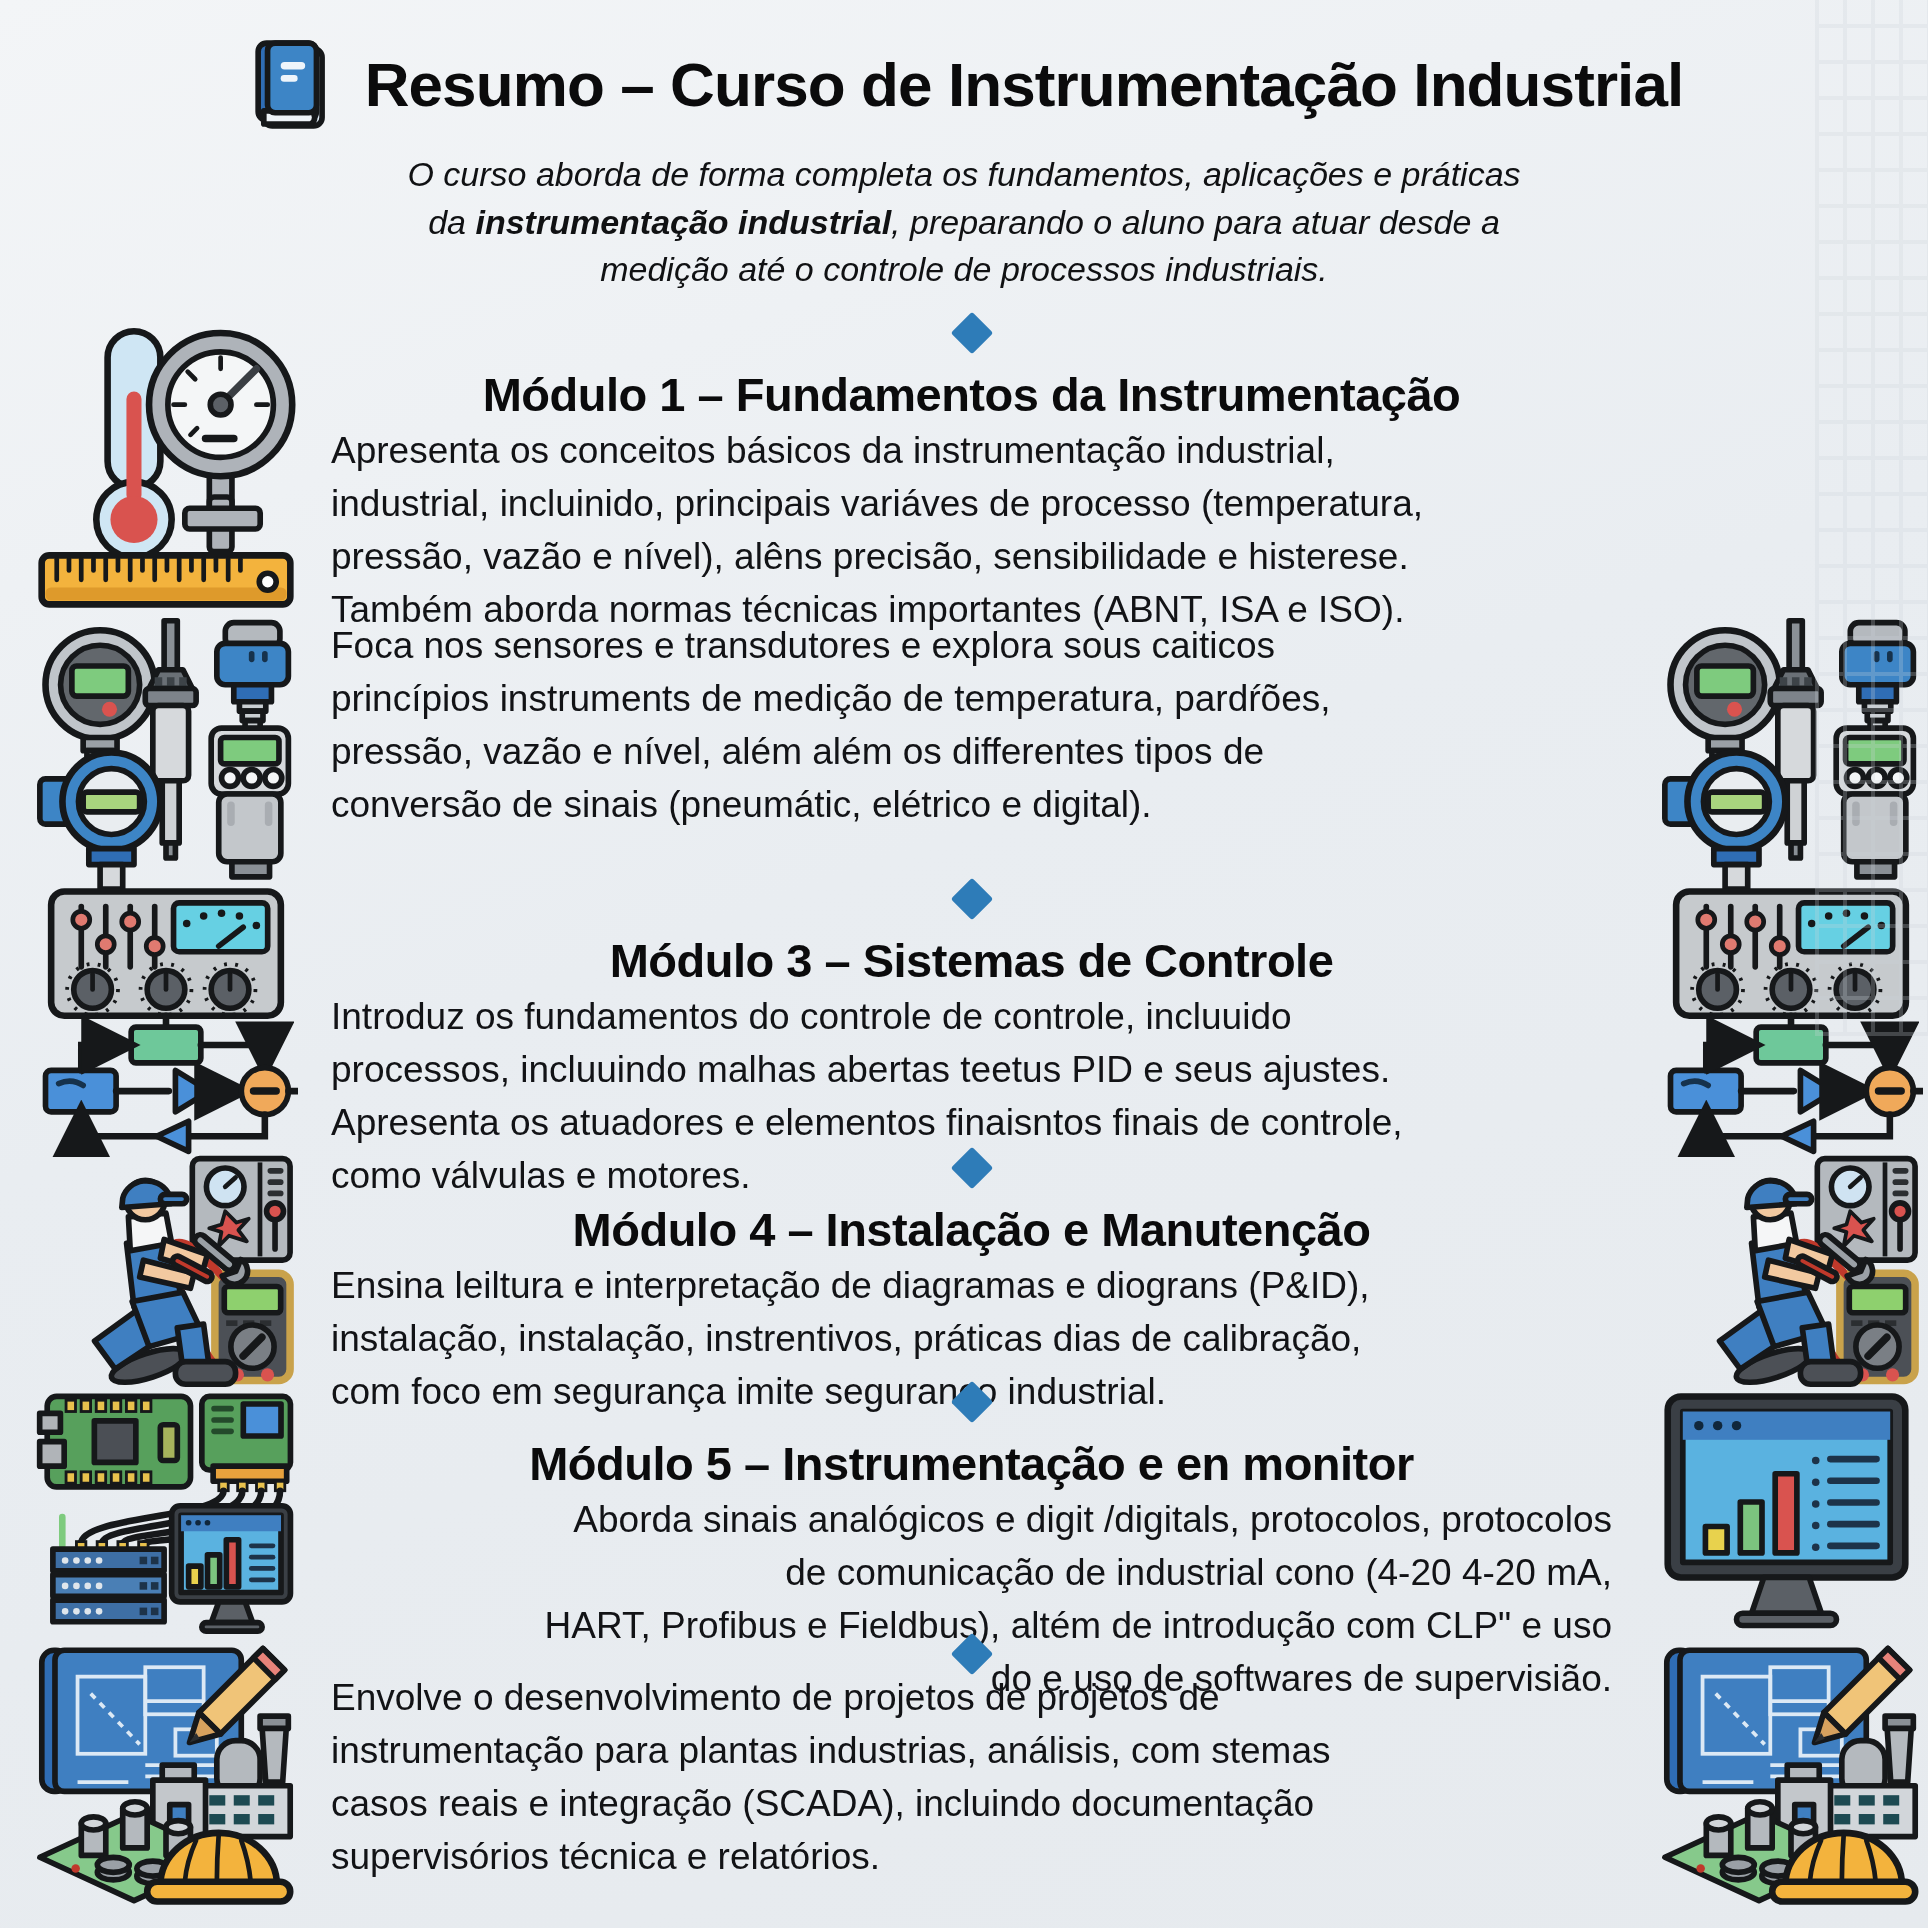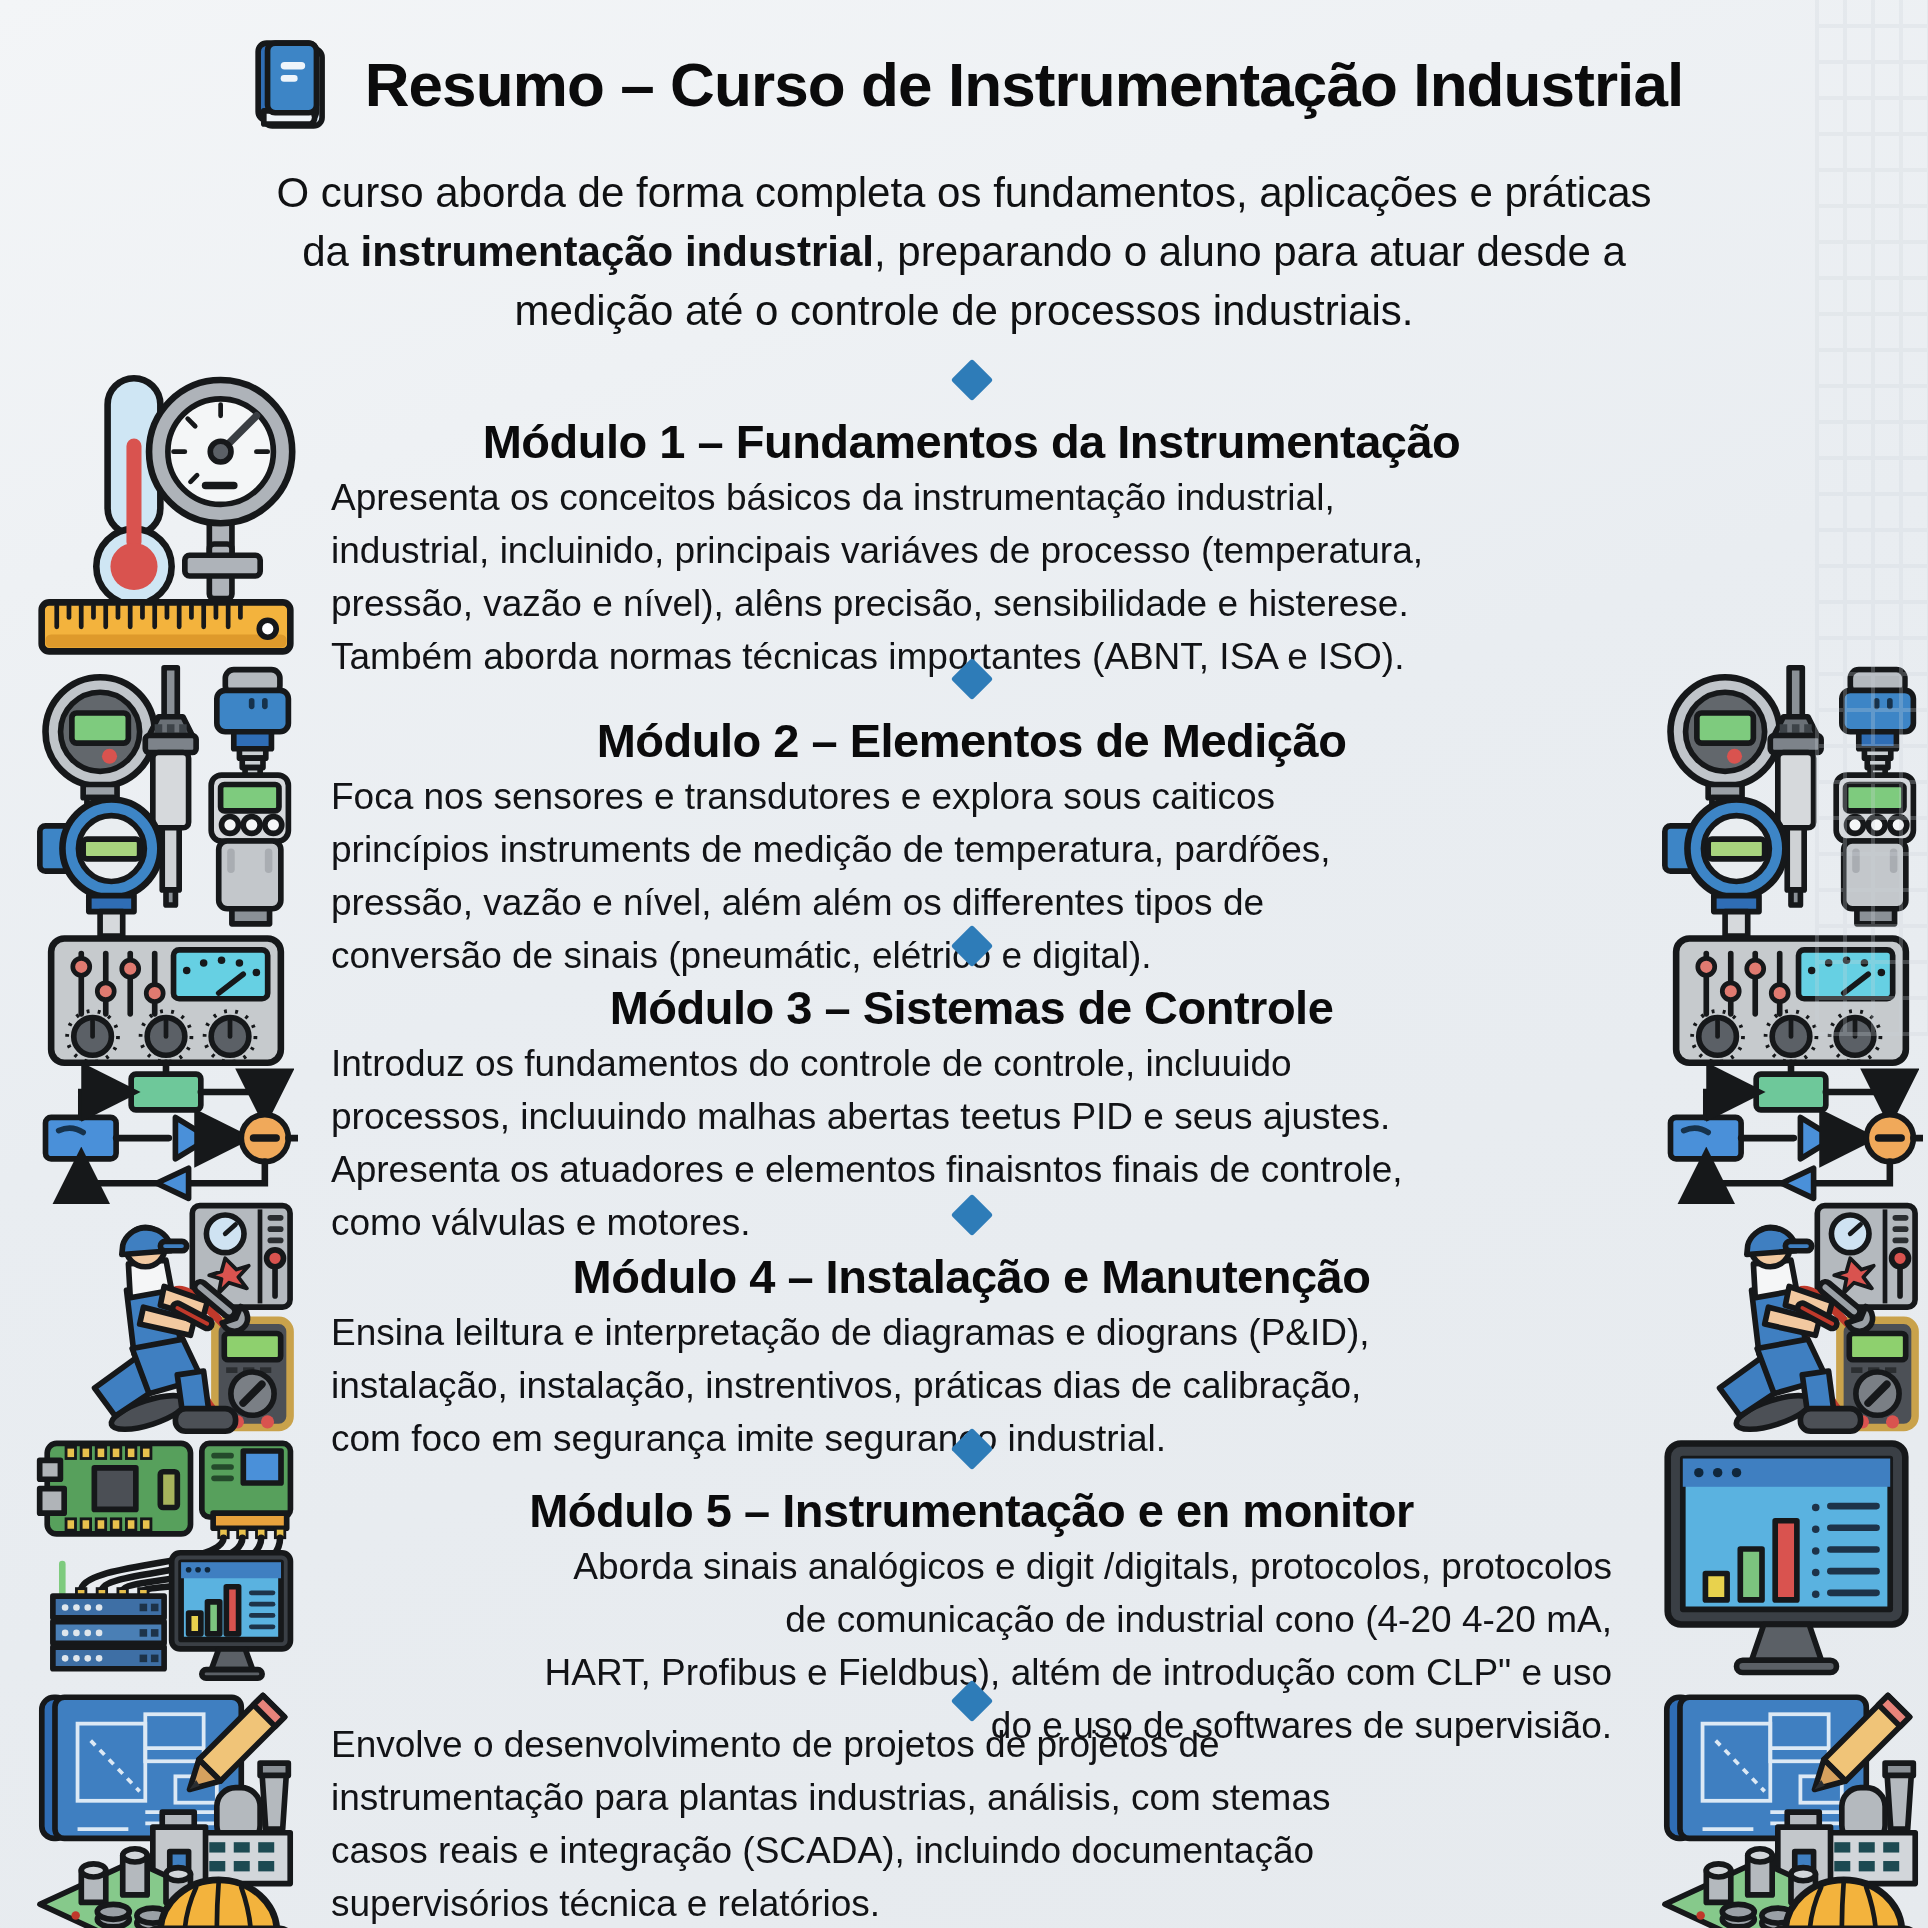--- a/index.html
+++ b/index.html
@@ -23,24 +23,25 @@
     display:flex;align-items:center;justify-content:center;
     gap:26px;padding-top:32px;height:104px;
   }
   .header .book{width:94px;height:105px;flex:0 0 auto;}
   .page-title{
     font-size:62px;font-weight:800;letter-spacing:-0.9px;color:#0b0b0c;
   }
   
   .intro{
     text-align:center;
-    font-size:42px;line-height:1.40;
-    margin-top:28px;
+    font-size:34px;line-height:1.40;
+    margin-top:15px;
     white-space:pre-line;
     color:#101113;
+    font-style:italic;
   }
   .intro b{font-weight:800;}
   
   .modules{margin-top:24.5px;}
   .module{
     display:flex;align-items:flex-start;
   }
   .col-left{width:331px;flex:0 0 auto;display:flex;justify-content:center;}
   .col-text{flex:1 1 auto;max-width:1281px;}
   .col-right{width:311px;flex:0 0 auto;display:flex;justify-content:flex-end;margin-right:-5.6px;}
@@ -498,24 +499,20 @@
       <div class="col-right"></div>
     </div>
 
     <div class="module mod-2">
       <div class="col-left">
         <svg width="264" height="273" viewBox="0 0 280 290">
             <use href="#sym-sensors"></use>
           </svg>
       </div>
       <div class="col-text">
-        <div class="m-title">
-          <span class="diamond"></span>
-          <span>Módulo 2 – Elementos de Medição</span>
-        </div>
         <div class="m-desc">Foca nos sensores e transdutores e explora sous caiticos
 princípios instruments de medição de temperatura, pardŕões,
 pressão, vazão e nível, além além os differentes tipos de
 conversão de sinais (pneumátic, elétrico e digital).</div>
       </div>
       <div class="col-right">
         <svg width="264" height="273" viewBox="0 0 280 290">
             <use href="#sym-sensors"></use>
           </svg>
       </div>

